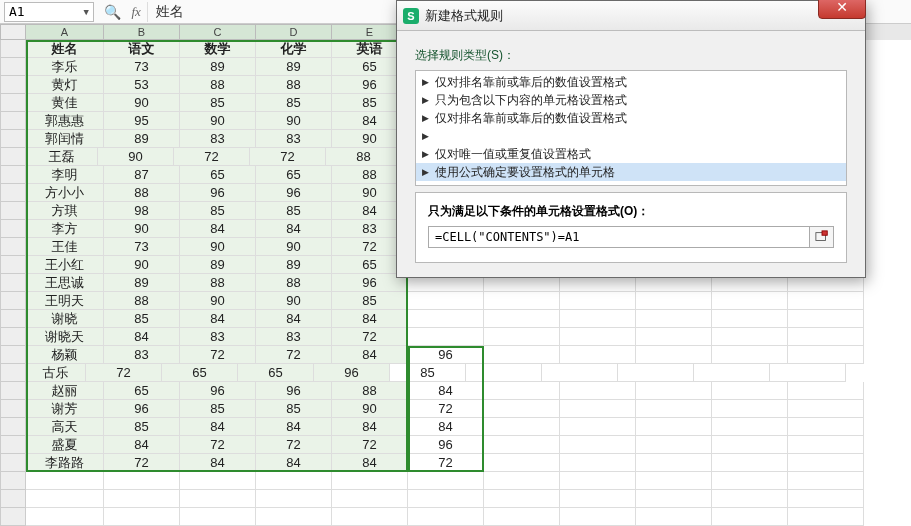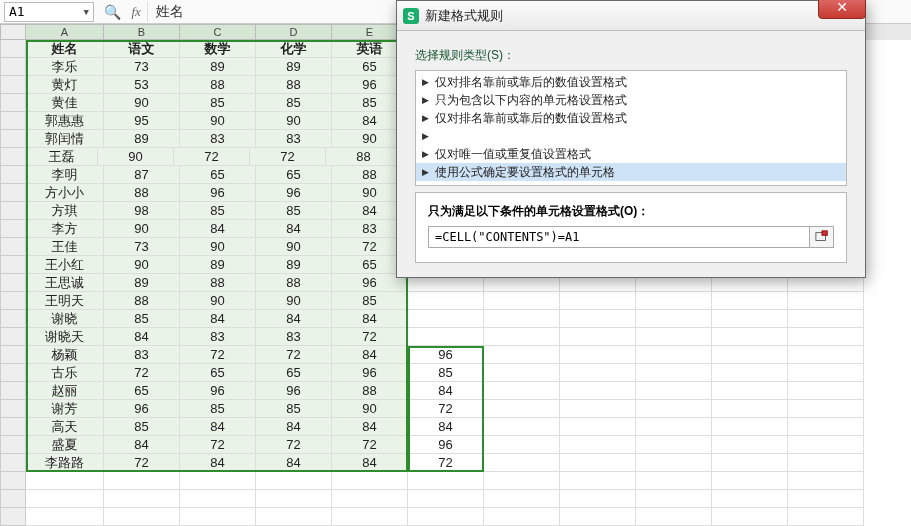--- a/index.html
+++ b/index.html
@@ -526,21 +526,21 @@
         <div class="cell" style="width: 76px;">84</div>
         <div class="cell" style="width: 76px; background: rgb(255, 255, 255);">96</div>
         <div class="cell" style="width: 76px; background: rgb(255, 255, 255);"></div>
         <div class="cell" style="width: 76px; background: rgb(255, 255, 255);"></div>
         <div class="cell" style="width: 76px; background: rgb(255, 255, 255);"></div>
         <div class="cell" style="width: 76px; background: rgb(255, 255, 255);"></div>
         <div class="cell" style="width: 76px; background: rgb(255, 255, 255);"></div>
       </div>
       <div class="row selrange">
         <div class="rh"></div>
-        <div class="cell" style="width: 78px;">古乐</div>
+        <div class="cell" style="width: 60px;">古乐</div>
         <div class="cell" style="width: 76px;">72</div>
         <div class="cell" style="width: 76px;">65</div>
         <div class="cell" style="width: 76px;">65</div>
         <div class="cell" style="width: 76px;">96</div>
         <div class="cell" style="width: 76px; background: rgb(255, 255, 255);">85</div>
         <div class="cell" style="width: 76px; background: rgb(255, 255, 255);"></div>
         <div class="cell" style="width: 76px; background: rgb(255, 255, 255);"></div>
         <div class="cell" style="width: 76px; background: rgb(255, 255, 255);"></div>
         <div class="cell" style="width: 76px; background: rgb(255, 255, 255);"></div>
         <div class="cell" style="width: 76px; background: rgb(255, 255, 255);"></div>

